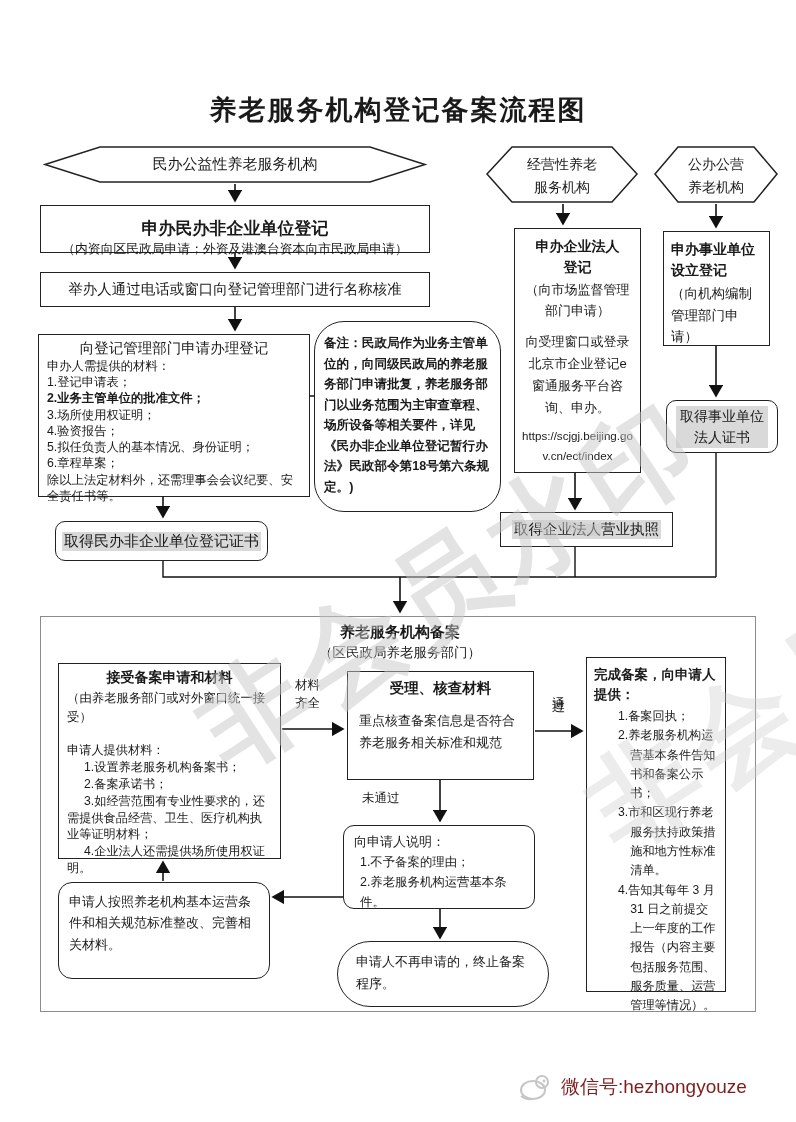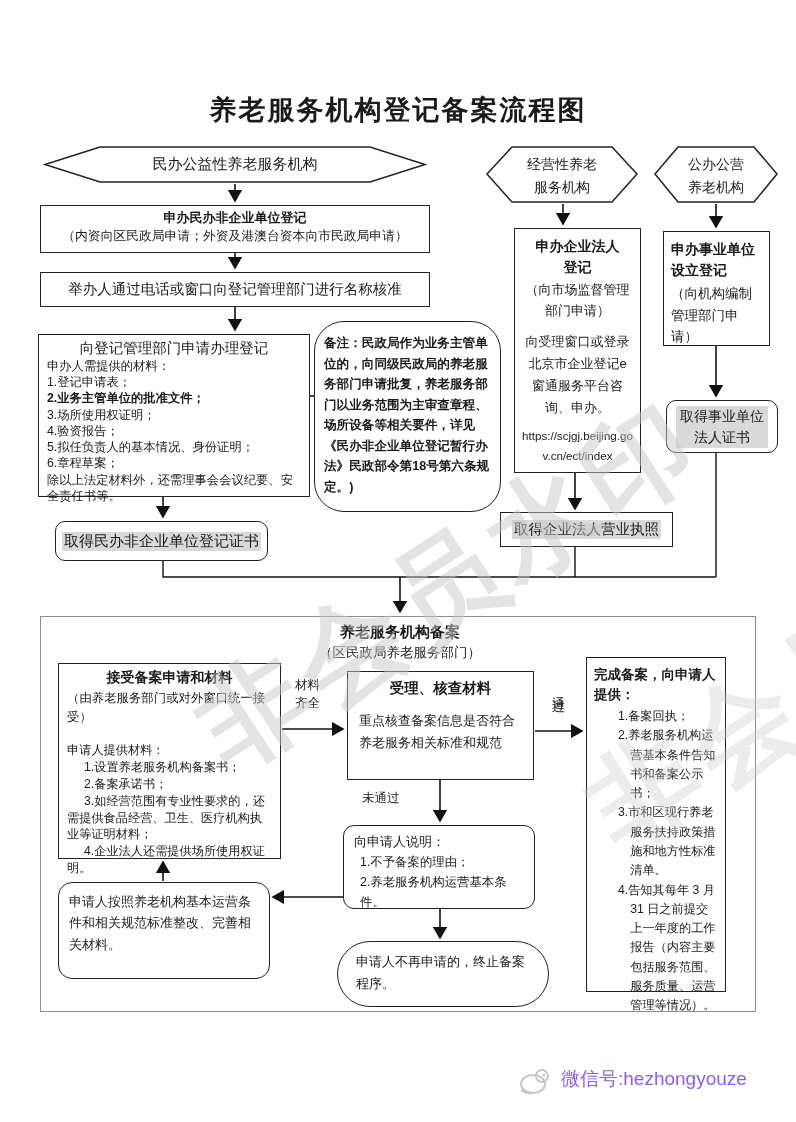--- a/index.html
+++ b/index.html
@@ -14,21 +14,21 @@
   .bold{font-weight:bold;}
   .hl{background:#d9d9d9;padding:0 2px;}
   .flex-c{display:flex;align-items:center;justify-content:center;}
   .hexlabel{position:absolute;z-index:2;text-align:center;}
   .smallline{line-height:1.32;}
   .hang{padding-left:1em;text-indent:-1em;}
   #watermark-1,#watermark-2{position:absolute;z-index:6;font-size:108px;font-weight:bold;
      color:#c9c9c9;opacity:.5;white-space:nowrap;transform:rotate(-33deg);
      transform-origin:0 0;letter-spacing:6px;pointer-events:none;}
   #footer{position:absolute;left:518px;top:1066px;width:270px;height:42px;z-index:3;
-     display:flex;align-items:flex-start;gap:7px;color:#8b5cf6;font-size:19px;
+     display:flex;align-items:center;gap:7px;color:#7f1d1d;font-size:19px;
      text-shadow:1px 1px 0 #ffffff;}
   .title{position:absolute;width:796px;text-align:center;top:92px;left:0;font-size:27px;
      font-weight:bold;letter-spacing:2px;font-family:"Liberation Serif",serif;z-index:2;}
 </style>
 </head>
 <body>
 
 <div id="canvas">
 
   <svg id="flow-svg" width="796" height="1122" viewBox="0 0 796 1122">
@@ -74,21 +74,21 @@
   <div class="hexlabel" style="left:487px;top:153px;width:150px;font-size:14px;line-height:1.62;">
     <div>经营性养老</div>
     <div>服务机构</div>
   </div>
   <div class="hexlabel" style="left:655px;top:153px;width:122px;font-size:14px;line-height:1.62;">
     <div>公办公营</div>
     <div>养老机构</div>
   </div>
 
   <div class="box" style="left:40px;top:205px;width:390px;height:48px;padding-top:3px;">
-    <div class="ctr bold" style="font-size:13px;">申办民办非企业单位登记</div>
+    <div class="ctr bold" style="font-size:17px;margin-top:8px;">申办民办非企业单位登记</div>
     <div class="ctr" style="font-size:12.8px;margin-top:1px;">（内资向区民政局申请；外资及港澳台资本向市民政局申请）</div>
   </div>
 
   <div class="box flex-c" style="left:40px;top:272px;width:390px;height:35px;font-size:14.5px;">
     <span>举办人通过电话或窗口向登记管理部门进行名称核准</span>
   </div>
 
   <div class="box" style="left:38px;top:334px;width:272px;height:163px;padding:4px 8px;">
     <div class="ctr" style="font-size:14.5px;">向登记管理部门申请办理登记</div>
     <div class="smallline" style="font-size:12.3px;">

